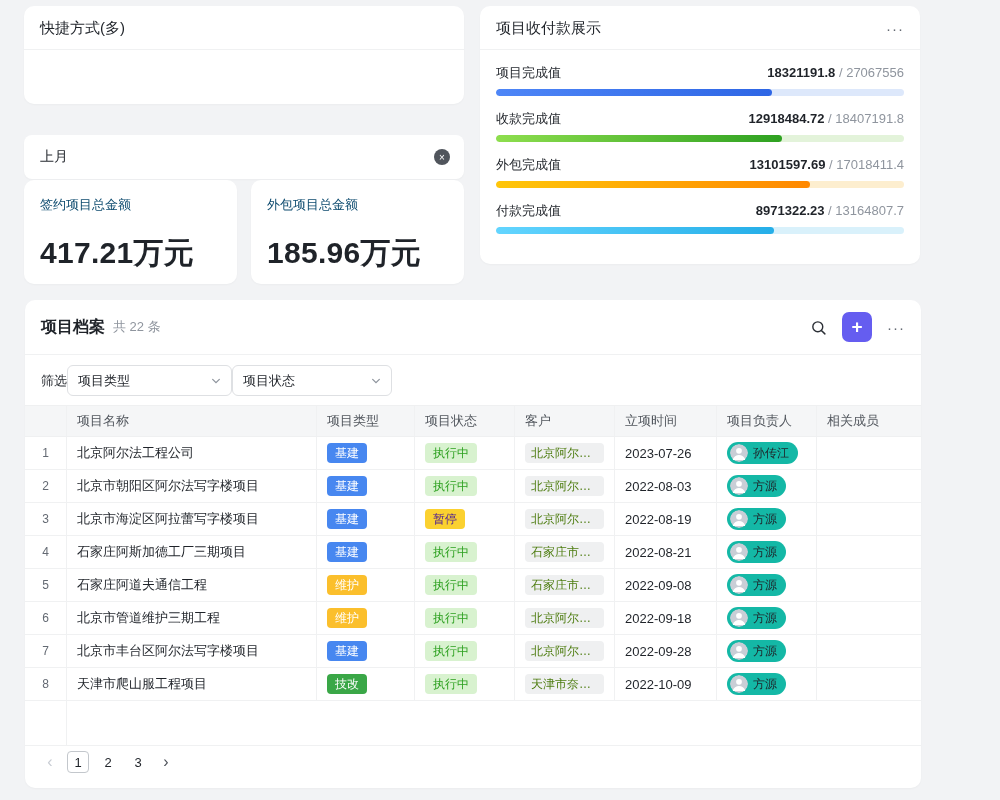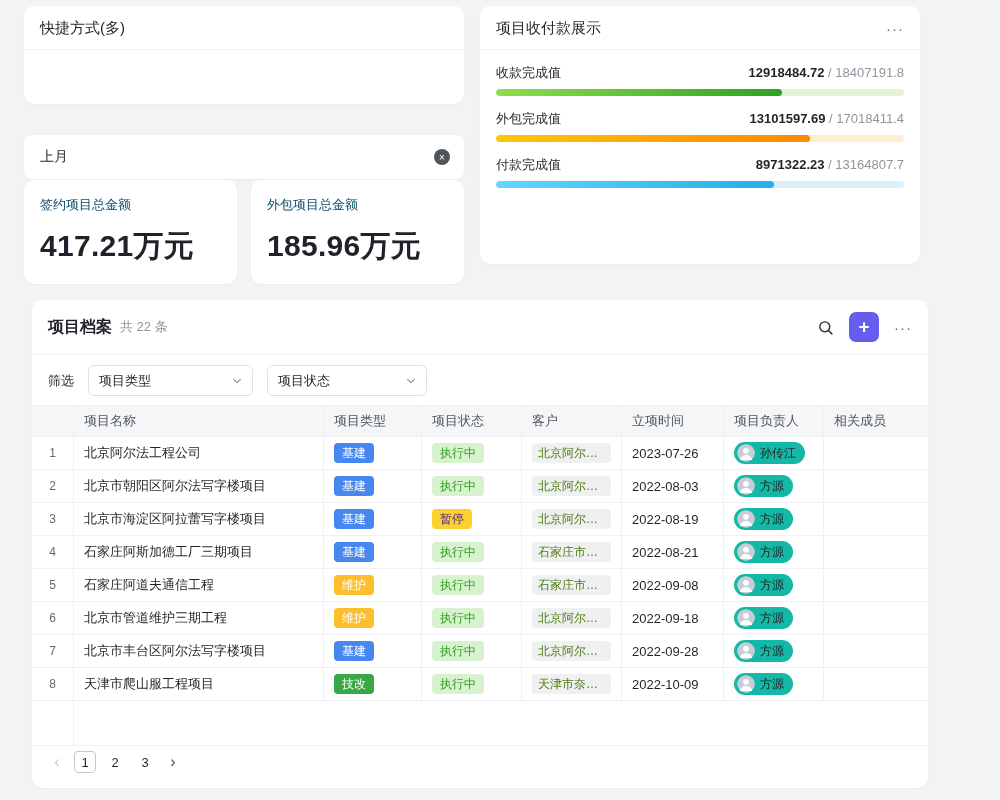--- a/index.html
+++ b/index.html
@@ -17,43 +17,43 @@
   
   .date-filter { left:24px; top:135px; width:440px; height:44px; border-radius:8px;
                  display:flex; align-items:center; padding:0 14px 0 16px; font-size:14px; cursor:pointer; }
   .clear-btn { margin-left:auto; width:16px; height:16px; border-radius:50%; background:#50555c; color:#fff;
                font-size:10px; display:flex; align-items:center; justify-content:center; cursor:pointer; }
 
   
   .stat-card { top:180px; width:213px; height:104px; padding:16px; }
   .stat1 { left:24px; } .stat2 { left:251px; }
   .stat-label { font-size:13px; color:#0c4a6e; }
-  .stat-value { margin-top:12px; font-size:30px; font-weight:bold; letter-spacing:.3px; }
+  .stat-value { margin-top:19px; font-size:30px; font-weight:bold; letter-spacing:.3px; }
 
   
   .payment-card { left:480px; top:6px; width:440px; height:258px; }
   .p-body { padding:14px 16px 0; }
   .p-row { margin-bottom:14px; }
   .p-top { display:flex; justify-content:space-between; align-items:baseline; margin-bottom:7px; }
   .p-label { font-size:13px; }
   .p-val { font-size:13px; font-weight:bold; }
   .p-val .muted { color:#8f959e; font-weight:normal; }
   .p-bar { height:7px; border-radius:4px; overflow:hidden; position:relative; }
   .p-fill { height:100%; border-radius:4px; }
 
   
-  .table-card { left:32px; top:300px; width:896px; height:488px; display:flex; flex-direction:column; }
+  .table-card { left:25px; top:300px; width:896px; height:488px; display:flex; flex-direction:column; }
   .t-head { display:flex; align-items:center; padding:12px 16px; border-bottom:1px solid #f0f1f2; }
   .t-title { font-size:16px; font-weight:bold; }
   .t-count { margin-left:8px; color:#8f959e; font-size:13px; }
   .t-actions { margin-left:auto; display:flex; align-items:center; gap:15px; }
   .icon-btn { display:flex; cursor:pointer; }
   .plus-btn { width:30px; height:30px; border-radius:7px; color:#fff; font-size:19px; font-weight:bold;
               display:flex; align-items:center; justify-content:center; cursor:pointer; }
-  .t-filter { display:flex; align-items:center; gap:14px; padding:10px 16px 9px; }
+  .t-filter { display:flex; align-items:center; padding:10px 16px 9px; }
   .f-label { font-size:13px; }
   .dropdown { display:flex; align-items:center; justify-content:space-between; width:165px; height:31px;
               border:1px solid #dee0e3; border-radius:6px; padding:0 10px; font-size:13px; cursor:pointer; background:#fff; }
   .dropdown:last-child { width:160px; }
 
   .grid-cols { display:grid; grid-template-columns:42px 250px 98px 100px 100px 102px 100px minmax(0,1fr); }
   .thead { height:32px; background:#f5f6f7; border-top:1px solid #eff0f1; border-bottom:1px solid #eff0f1;
            color:#51565d; font-size:13px; }
   .trow { height:33px; border-bottom:1px solid #f0f1f2; font-size:13px; background:#fff; }
   .cell { display:flex; align-items:center; height:100%; padding:0 10px; border-right:1px solid #f0f1f2;
@@ -104,20 +104,29 @@
     <div class="stat-label">外包项目总金额</div>
     <div class="stat-value">185.96万元</div>
   </section>
 
   <section class="card payment-card">
     <div class="card-head">
       <span class="title">项目收付款展示</span>
       <span class="more">···</span>
     </div>
     <div class="p-body">
+        <div class="p-row">
+          <div class="p-top">
+            <span class="p-label">项目完成值</span>
+            <span class="p-val">18321191.8<span class="muted"> / 27067556</span></span>
+          </div>
+          <div class="p-bar" style="background:#dde8fb">
+            <div class="p-fill" style="width:67.7%;background:linear-gradient(90deg,#4e86f7,#2e66e5)"></div>
+          </div>
+        </div>
         <div class="p-row">
           <div class="p-top">
             <span class="p-label">收款完成值</span>
             <span class="p-val">12918484.72<span class="muted"> / 18407191.8</span></span>
           </div>
           <div class="p-bar" style="background:#e3f3da">
             <div class="p-fill" style="width:70.2%;background:linear-gradient(90deg,#8ede4e,#2ea121)"></div>
           </div>
         </div>
         <div class="p-row">

